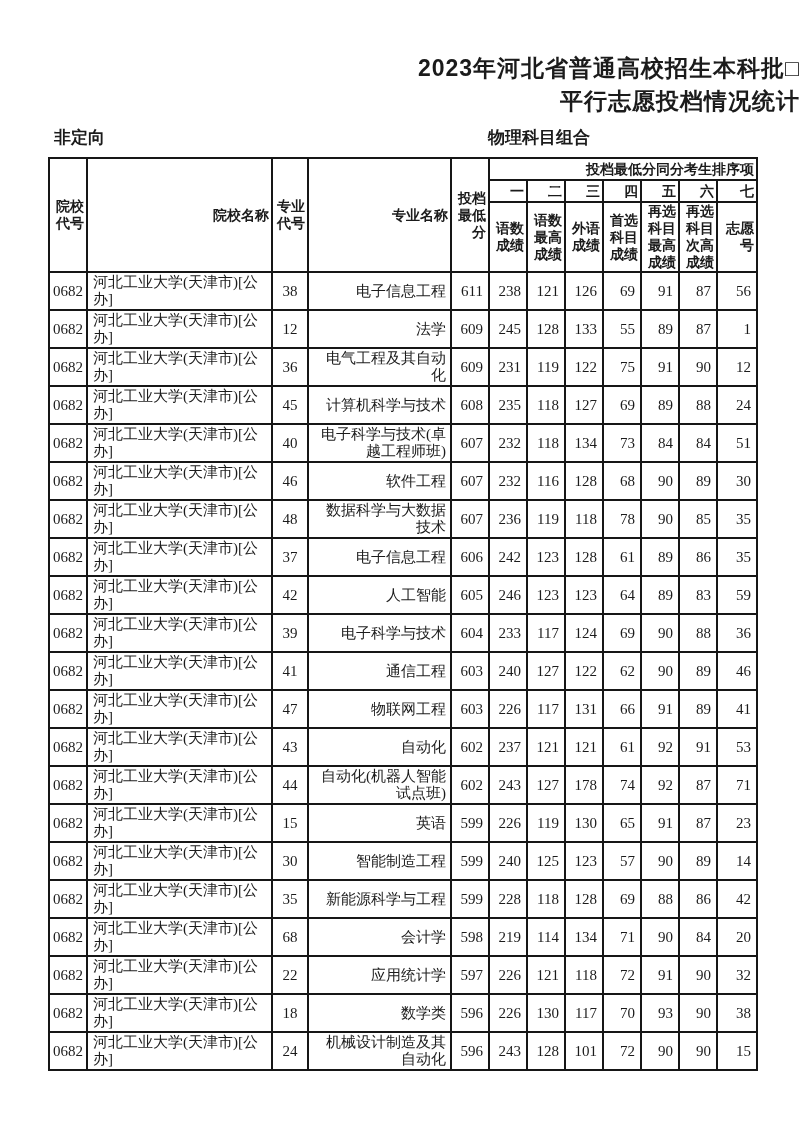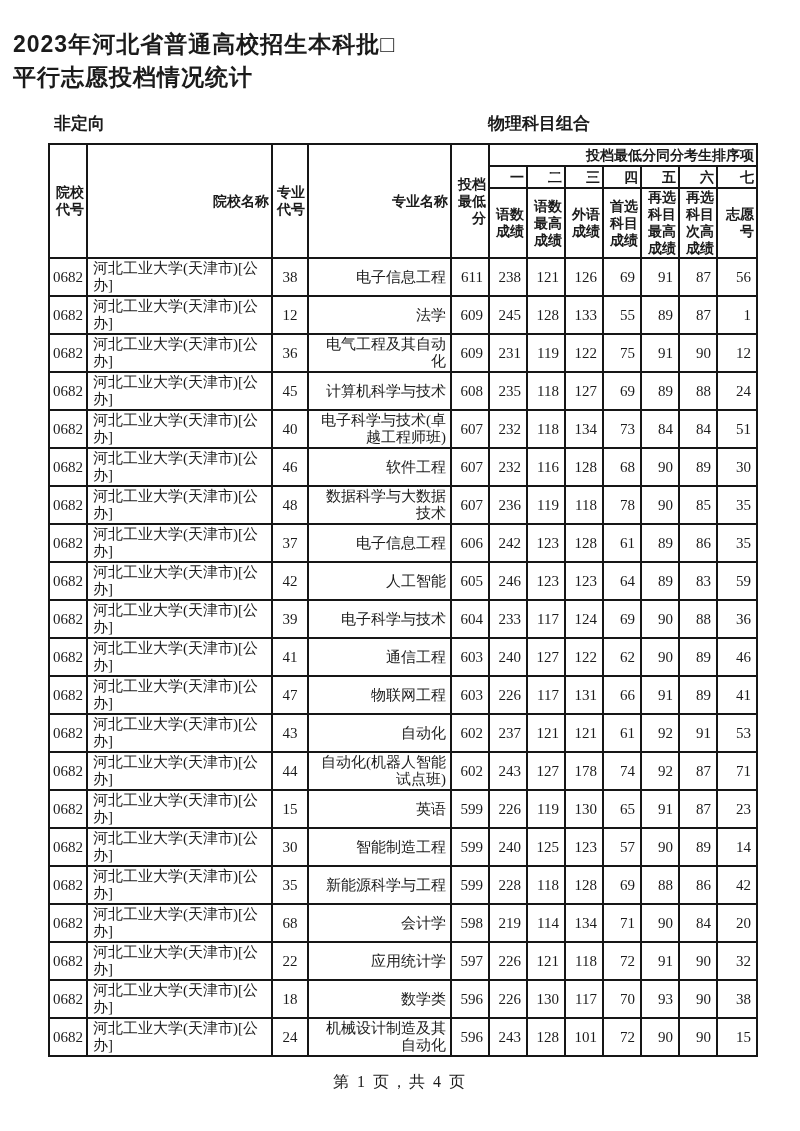--- a/index.html
+++ b/index.html
@@ -6,30 +6,30 @@
   body {
     width: 800px; height: 1131px;
     background: #ffffff;
     color: #1b1b1b;
     font-family: "Liberation Serif", "DejaVu Serif", serif;
     overflow: hidden;
     position: relative;
   }
   .page { width: 800px; height: 1131px; position: relative; }
 
-  .title-block { text-align: left; padding-top: 28px; margin-left: 13px; }
+  .title-block { text-align: right; padding-top: 52px; margin-left: 13px; }
   .title-line {
     font-size: 23px; font-weight: bold; line-height: 33px;
     letter-spacing: 1px;
     font-family: "Liberation Sans", "DejaVu Sans", sans-serif;
   }
 
   .labels-row {
     position: relative;
-    margin: 18px 0 0 48px;
+    margin: 8px 0 0 48px;
     width: 708px; height: 24px;
     font-family: Liberation Serif, serif;
   }
   .label-left {
     position: absolute; left: 6px; top: 0;
     font-size: 17px; font-weight: bold;
   }
   .label-right {
     position: absolute; left: 440px; top: 0;
     font-size: 17px; font-weight: bold;
@@ -432,15 +432,14 @@
           <td class="c-num">128</td>
           <td class="c-num">101</td>
           <td class="c-num">72</td>
           <td class="c-num">90</td>
           <td class="c-num">90</td>
           <td class="c-num">15</td>
         </tr>
       </tbody>
   </table>
 
-  <div class="footer">第 1 页，共 4 页</div>
 
 </div>
 
 </body></html>

